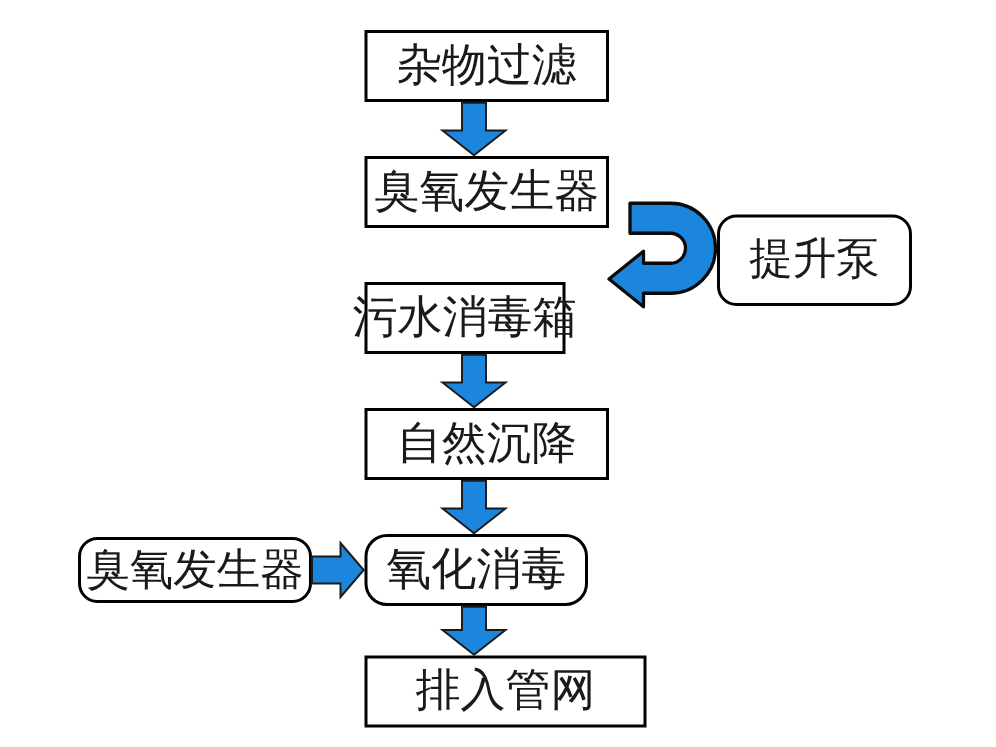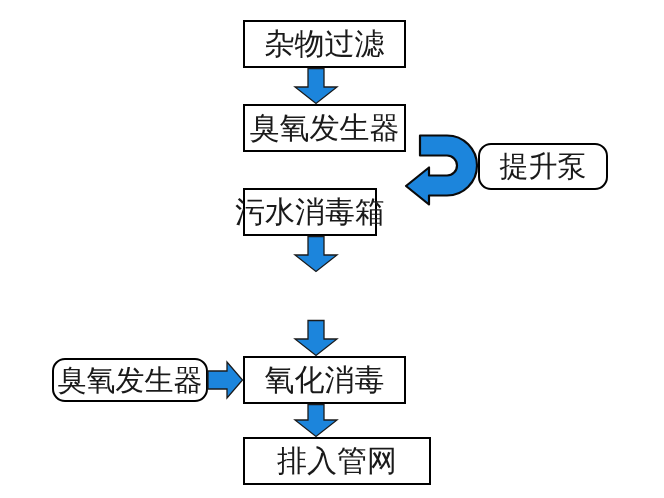--- a/index.html
+++ b/index.html
@@ -12,24 +12,24 @@
     border:2.5px solid #000;display:flex;align-items:center;justify-content:center;
     color:#1a1a1a;font-size:30px;line-height:1;white-space:nowrap;
   }
   .node .lbl{display:block;}
   .rounded{border-radius:13px;}
   
   #n-medical      {left:243px;top:20px;width:163px;height:48px;}
   #n-filter       {left:243px;top:104px;width:163px;height:48px;}
   #n-disinfectbox {left:243px;top:188px;width:134px;height:48px;}
   #n-settling     {left:243px;top:272px;width:163px;height:48px;}
-  #n-oxidation    {left:243px;top:356px;width:163px;height:48px;}
+  #n-oxidation    {left:243px;top:356px;width:149px;height:48px;border-radius:15px;}
   #n-discharge    {left:243px;top:437px;width:188px;height:48px;}
   
-  #n-pump  {left:478px;top:143px;width:130px;height:47px;font-size:29px;}
+  #n-pump  {left:478px;top:143px;width:130px;height:61px;font-size:29px;}
   #n-ozone {left:52px;top:358px;width:156px;height:44px;font-size:29px;}
   .arrows{position:absolute;left:0;top:0;pointer-events:none;}
   .arrow-straight{stroke:#1b1b1b;stroke-width:1.3;stroke-linejoin:miter;}
   .arrow-curved{stroke:#0a0a0a;stroke-width:2.2;stroke-linejoin:round;}
 </style>
 </head>
 <body>
 
 <div class="canvas">
 
@@ -38,20 +38,23 @@
   </div>
 
   <div class="node" id="n-filter">
     <span class="lbl">臭氧发生器</span>
   </div>
 
   <div class="node" id="n-disinfectbox">
     <span class="lbl">污水消毒箱</span>
   </div>
 
+  <div class="node" id="n-settling">
+    <span class="lbl">自然沉降</span>
+  </div>
 
   <div class="node" id="n-oxidation">
     <span class="lbl">氧化消毒</span>
   </div>
 
   <div class="node" id="n-discharge">
     <span class="lbl">排入管网</span>
   </div>
 
   <div class="node rounded" id="n-pump">

